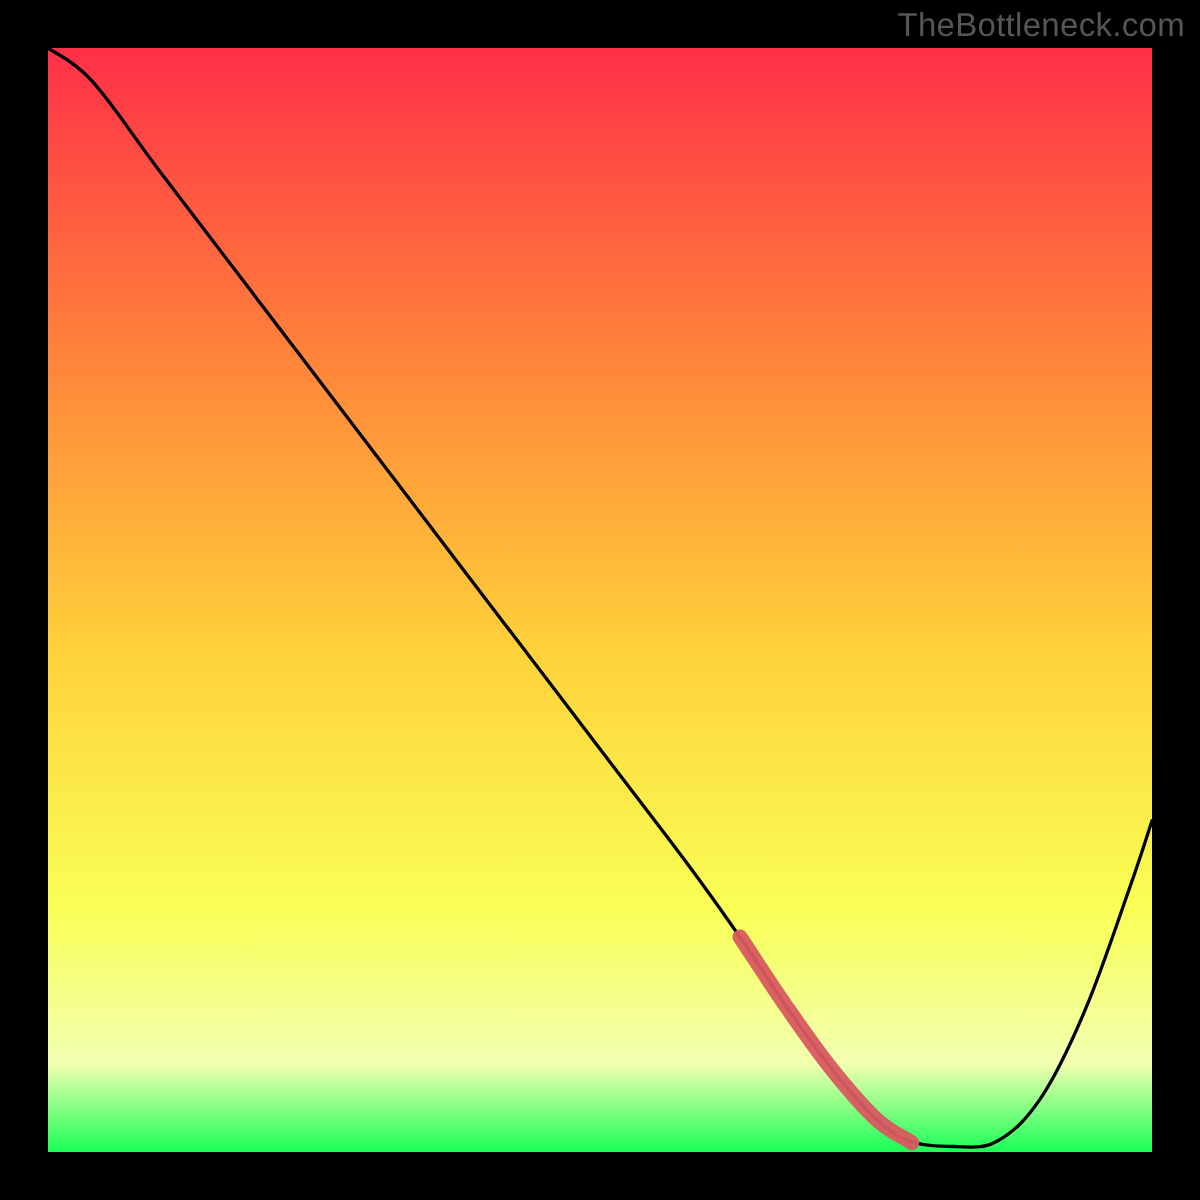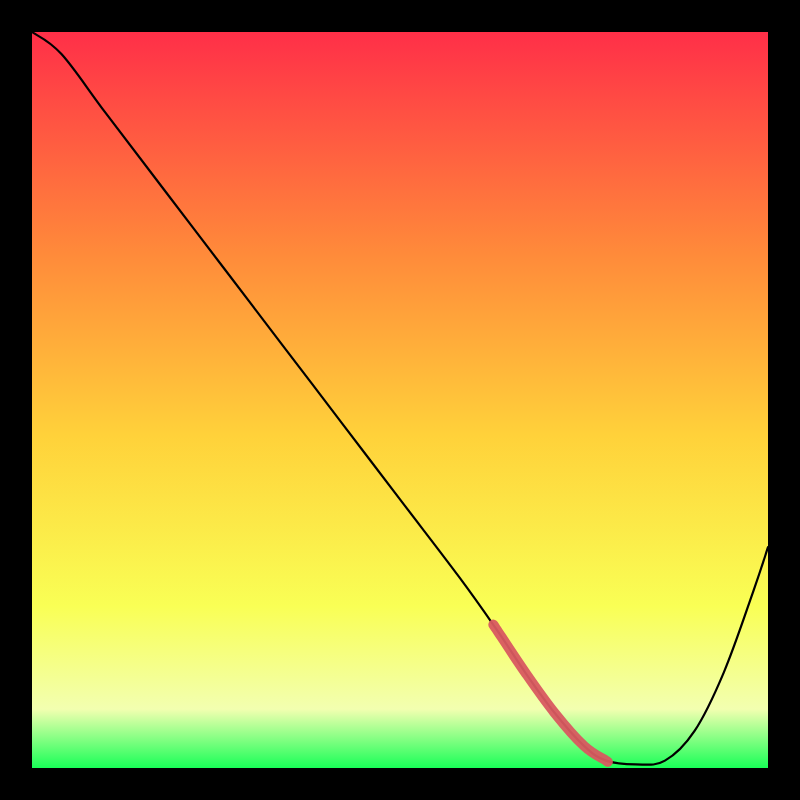--- a/index.html
+++ b/index.html
@@ -26,20 +26,21 @@
     top: 32px;
     width: 736px;
     height: 736px;
   }
   .plot svg { display: block; }
 </style>
 </head>
 <body>
 <div class="frame">
 
+  <div class="watermark">TheBottleneck.com</div>
 
   <div class="plot">
     <svg id="chart-svg" width="736" height="736" viewBox="0 0 736 736" preserveAspectRatio="none">
         <defs>
           <linearGradient id="bg" x1="0" y1="0" x2="0" y2="1">
             <stop offset="0%" stop-color="#ff2f48"></stop>
             <stop offset="30%" stop-color="#ff8a3a"></stop>
             <stop offset="55%" stop-color="#ffd23a"></stop>
             <stop offset="78%" stop-color="#f9ff55"></stop>
             <stop offset="92%" stop-color="#f2ffb0"></stop>

